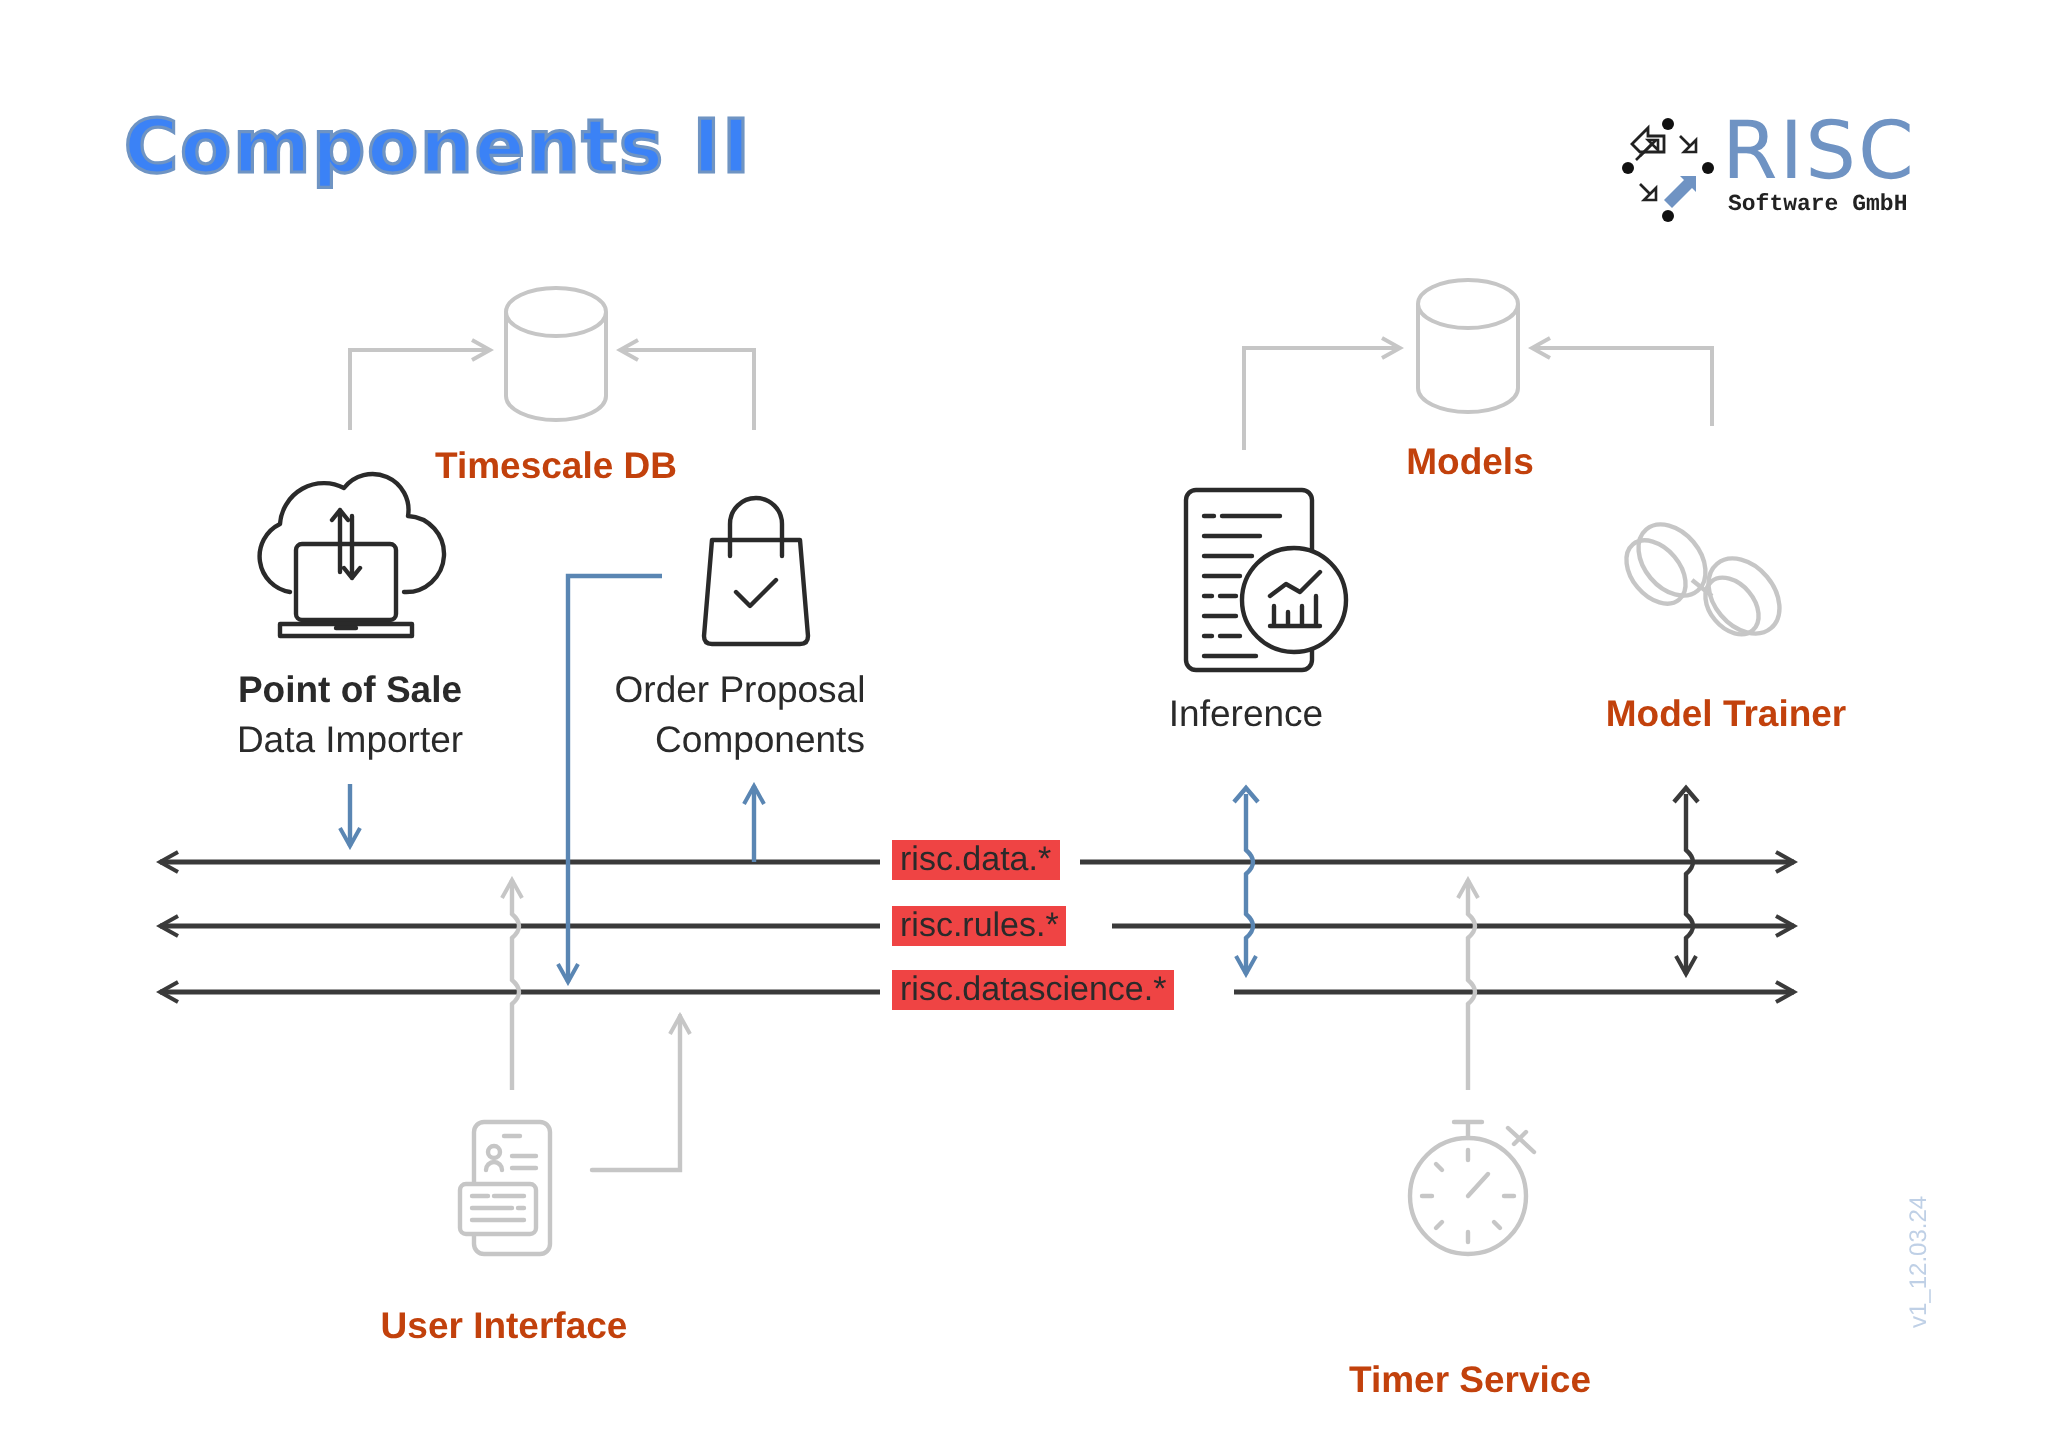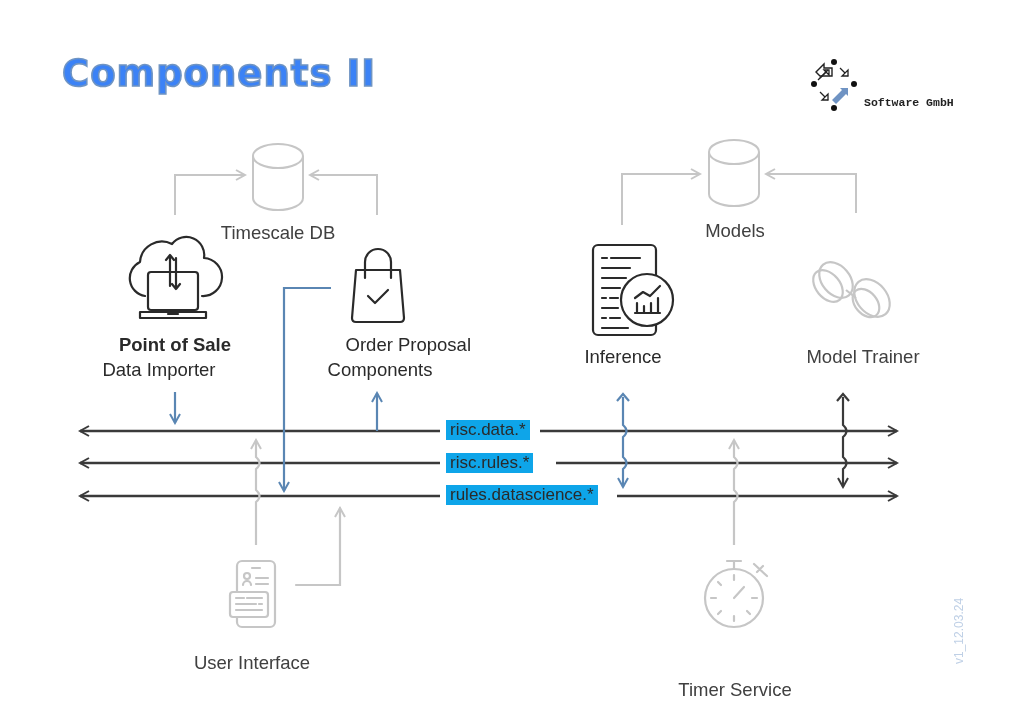--- a/index.html
+++ b/index.html
@@ -10,23 +10,23 @@
              color: #3b82f6; -webkit-text-stroke: 1.6px #6f94c3; }
     .logo { position: absolute; left: 810px; top: 58px; width: 160px; height: 56px; }
     .logo-text { position: absolute; left: 51px; top: -4px; font-family: "DejaVu Sans", sans-serif;
                  font-size: 40px; color: #6f93c3; letter-spacing: 1px; line-height: 44px; }
     .logo-sub { position: absolute; left: 54px; top: 38px; font-family: Liberation Mono, monospace;
                 font-size: 11.5px; font-weight: bold; color: #222; white-space: nowrap; }
     svg.diagram { position: absolute; left: 0; top: 0; }
     .lbl { position: absolute; font-family: "Liberation Sans", sans-serif; font-size: 18.5px;
            text-align: center; line-height: 25px; white-space: nowrap; }
     .lbl.dark { color: #2a2a2a; }
-    .lbl.light { color: #404040; }
+    .lbl.light { color: #c2410c; font-weight: bold; }
     .topic { position: absolute; font-family: "Liberation Sans", sans-serif; font-size: 17px;
-             color: #2a2a2a; background: #0ea5e9; padding: 0 4px; line-height: 20px; white-space: nowrap; }
+             color: #2a2a2a; background: #ef4444; padding: 0 4px; line-height: 20px; white-space: nowrap; }
     .version { position: absolute; left: 952px; top: 664px; transform: rotate(-90deg); transform-origin: left top;
                font-family: "Liberation Sans", sans-serif; font-size: 12px; color: #bfd0e6; white-space: nowrap; }
   </style>
 </head>
 <body>
 
 <div class="title">Components II</div>
 
 <div class="logo">
   <svg width="52" height="56" viewBox="0 0 52 56">
@@ -40,20 +40,21 @@
       <polygon points="38,18 38,12 32,18"></polygon>
       <line x1="10" y1="34" x2="18" y2="42"></line>
       <polygon points="18,42 18,36 12,42"></polygon>
     </g>
     <polygon points="26,46 36,36 38,38 38,30 30,30 32,32 22,42" fill="#6f93c3"></polygon>
     <circle cx="24" cy="4" r="3" fill="#111"></circle>
     <circle cx="4" cy="26" r="3" fill="#111"></circle>
     <circle cx="44" cy="26" r="3" fill="#111"></circle>
     <circle cx="24" cy="50" r="3" fill="#111"></circle>
   </svg>
+  <div class="logo-text">RISC</div>
   <div class="logo-sub">Software GmbH</div>
 </div>
 
 <svg class="diagram" width="1024" height="724" viewBox="0 0 1024 724">
   <defs>
     <marker id="m-dark" markerWidth="12" markerHeight="12" refX="10" refY="6" orient="auto" markerUnits="userSpaceOnUse">
       <path d="M1 1 L10 6 L1 11" fill="none" stroke="#3a3a3a" stroke-width="2"></path>
     </marker>
     <marker id="m-blue" markerWidth="12" markerHeight="12" refX="10" refY="6" orient="auto" markerUnits="userSpaceOnUse">
       <path d="M1 1 L10 6 L1 11" fill="none" stroke="#5a86b3" stroke-width="2"></path>
@@ -148,31 +149,31 @@
 
   <path d="M843 397 L843 425 Q850 431 843 437 L843 457 Q850 463 843 469 L843 487" fill="none" stroke="#3a3a3a" stroke-width="2.2" marker-end="url(#m-dark)"></path>
   <path d="M837 401 L843 394 L849 401" fill="none" stroke="#3a3a3a" stroke-width="2.2"></path>
 
   <path d="M256 545 L256 502 Q263 496 256 490 L256 469 Q263 463 256 457 L256 440" fill="none" stroke="#c6c6c6" stroke-width="2.2" marker-end="url(#m-gray)"></path>
   <path d="M734 545 L734 502 Q741 496 734 490 L734 469 Q741 463 734 457 L734 440" fill="none" stroke="#c6c6c6" stroke-width="2.2" marker-end="url(#m-gray)"></path>
 </svg>
 
 <div class="topic" style="left:446px; top:420px;">risc.data.*</div>
 <div class="topic" style="left:446px; top:453px;">risc.rules.*</div>
-<div class="topic" style="left:446px; top:485px;">rules.datascience.*</div>
+<div class="topic" style="left:446px; top:485px;">risc.datascience.*</div>
 
 <div class="lbl light" style="left:198px; top:220px; width:160px;">Timescale DB</div>
 <div class="lbl light" style="left:680px; top:218px; width:110px;">Models</div>
 
 <div>
   <div class="lbl dark" style="left:95px; top:332px; width:160px;font-weight:bold;">Point of Sale</div>
-  <div class="lbl dark" style="left:79px; top:357px; width:160px;">Data Importer</div>
+  <div class="lbl dark" style="left:95px; top:357px; width:160px;">Data Importer</div>
 </div>
 <div>
-  <div class="lbl dark" style="left:301px; top:332px; width:170px;text-align:right;">Order Proposal</div>
+  <div class="lbl dark" style="left:285px; top:332px; width:170px;">Order Proposal</div>
   <div class="lbl dark" style="left:295px; top:357px; width:170px;">Components</div>
 </div>
 <div>
   <div class="lbl dark" style="left:563px; top:344px; width:120px;">Inference</div>
 </div>
 <div>
   <div class="lbl light" style="left:788px; top:344px; width:150px;">Model Trainer</div>
 </div>
 <div>
   <div class="lbl light" style="left:172px; top:650px; width:160px;">User Interface</div>

